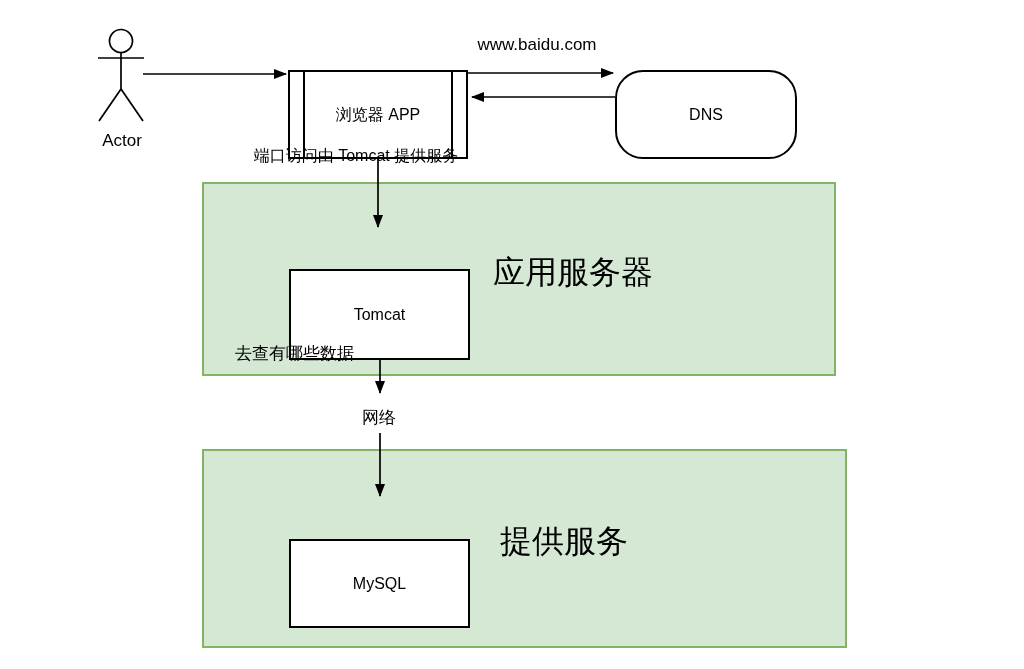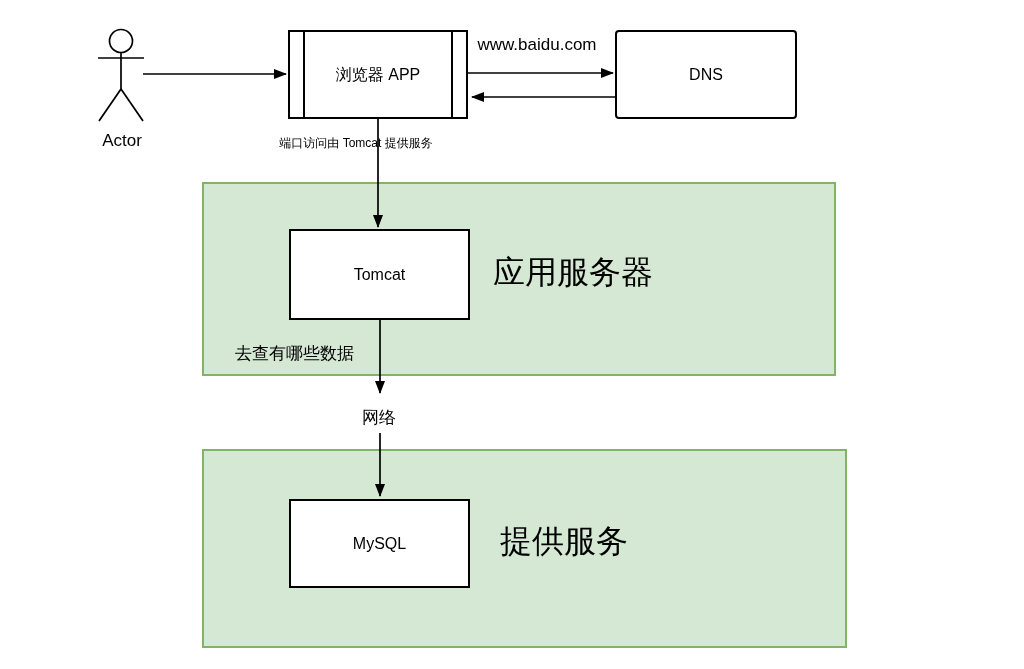--- a/index.html
+++ b/index.html
@@ -22,22 +22,23 @@
     position: absolute;
     background: #ffffff;
     border: 2px solid #000000;
     box-sizing: border-box;
     display: flex;
     align-items: center;
     justify-content: center;
     font-size: 16px;
     line-height: 1.2;
     z-index: 3;
+    margin-top: 40px;
   }
-  .node.rounded { border-radius: 4px; }
+  .node.rounded { border-radius: 28px; }
   .process-bar {
     position: absolute;
     top: 0; bottom: 0;
     width: 2px;
     background: #000000;
   }
   .process-bar.left  { left: 13px; }
   .process-bar.right { right: 13px; }
   .edge-label {
     position: absolute;
@@ -109,19 +110,19 @@
   </div>
 
   <div class="node" style="left:289px; top:499px; width:181px; height:89px;">
     <span>MySQL</span>
   </div>
 
   <div class="container-title" style="left:493px; top:255px;">应用服务器</div>
   <div class="container-title" style="left:500px; top:524px;">提供服务</div>
 
   <div class="edge-label center" style="left:457px; top:35px; width:160px;">www.baidu.com</div>
-  <div class="edge-label center" style="left:226px; top:136px; width:260px; font-size:12px;">端口访问由 Tomcat 提供服务</div>
+  <div class="edge-label center" style="left:226px; top:146px; width:260px; font-size:16px;">端口访问由 Tomcat 提供服务</div>
   <div class="edge-label" style="left:235px; top:344px;">去查有哪些数据</div>
   <div class="edge-label center" style="left:339px; top:408px; width:80px;">网络</div>
 
   <div class="edge-label center" style="left:72px; top:131px; width:100px;">Actor</div>
 
 </div>
 
 </body></html>

